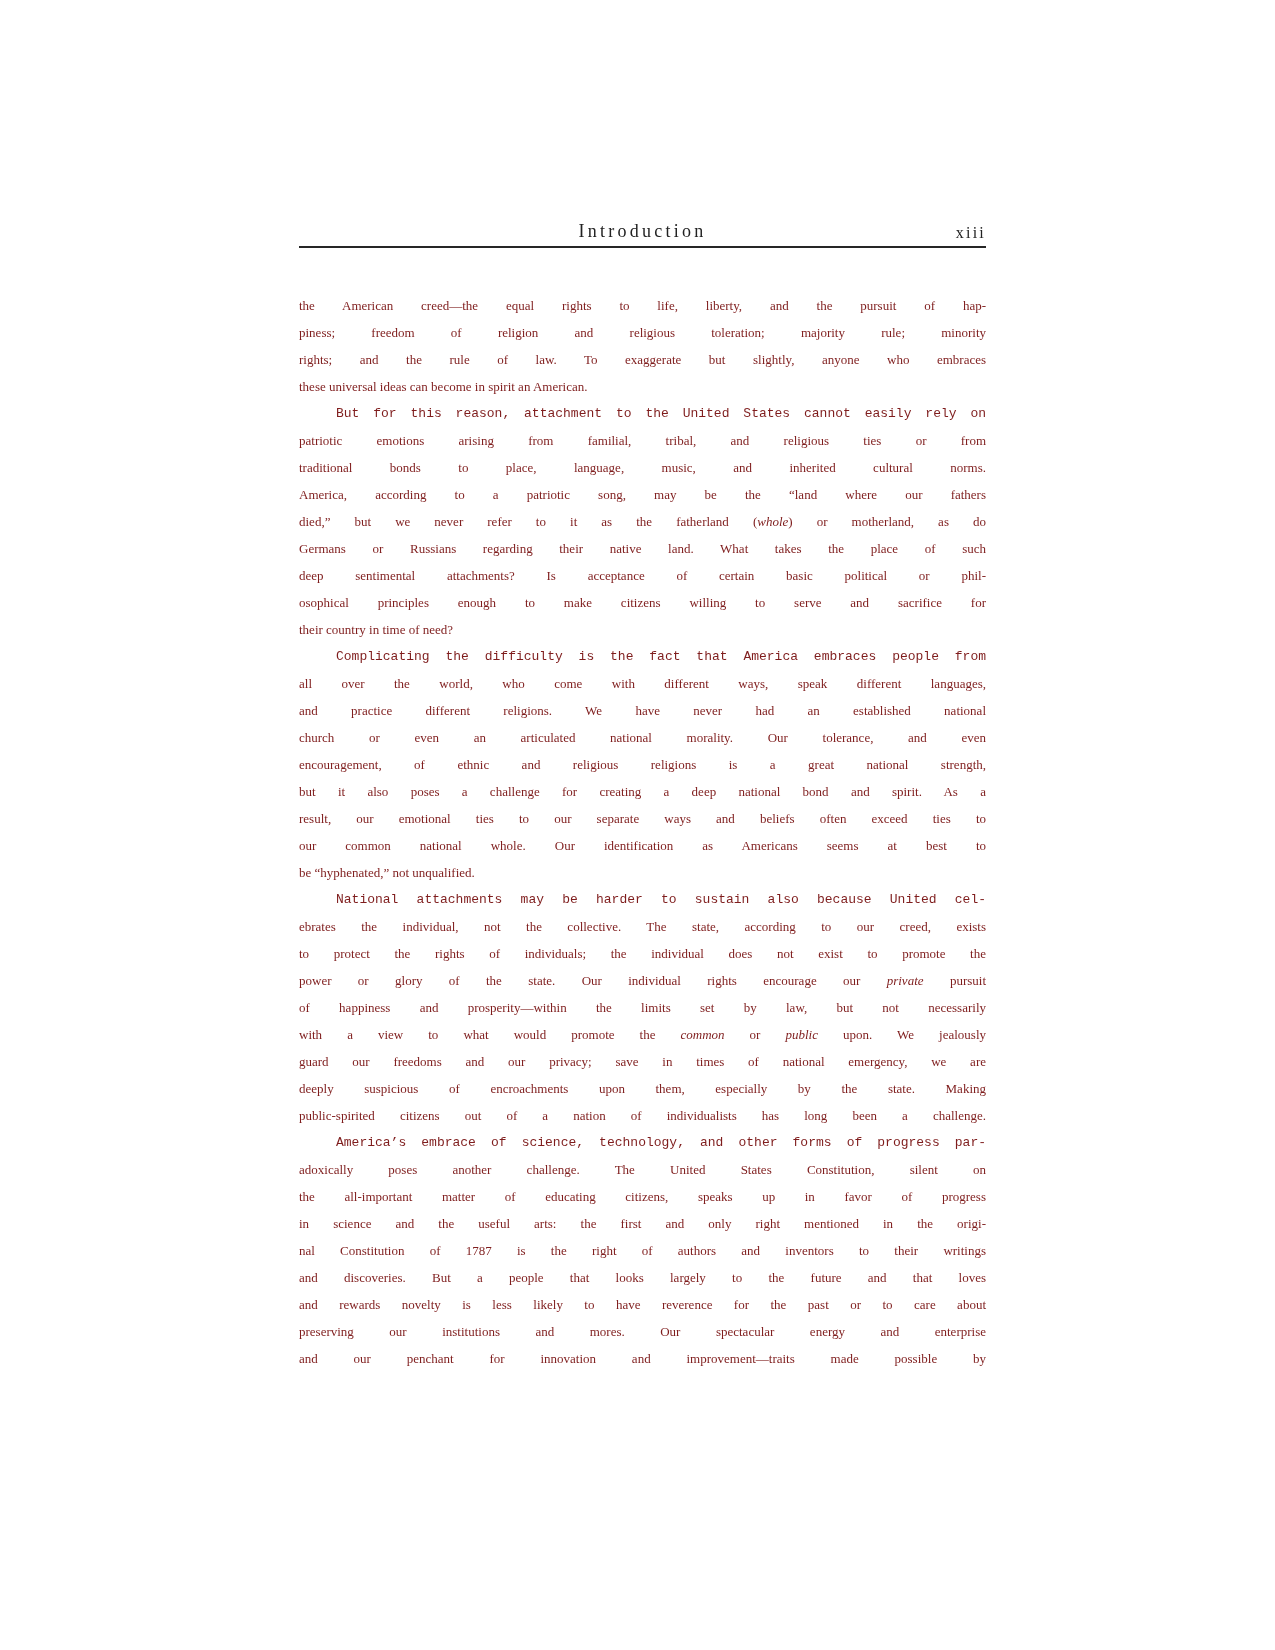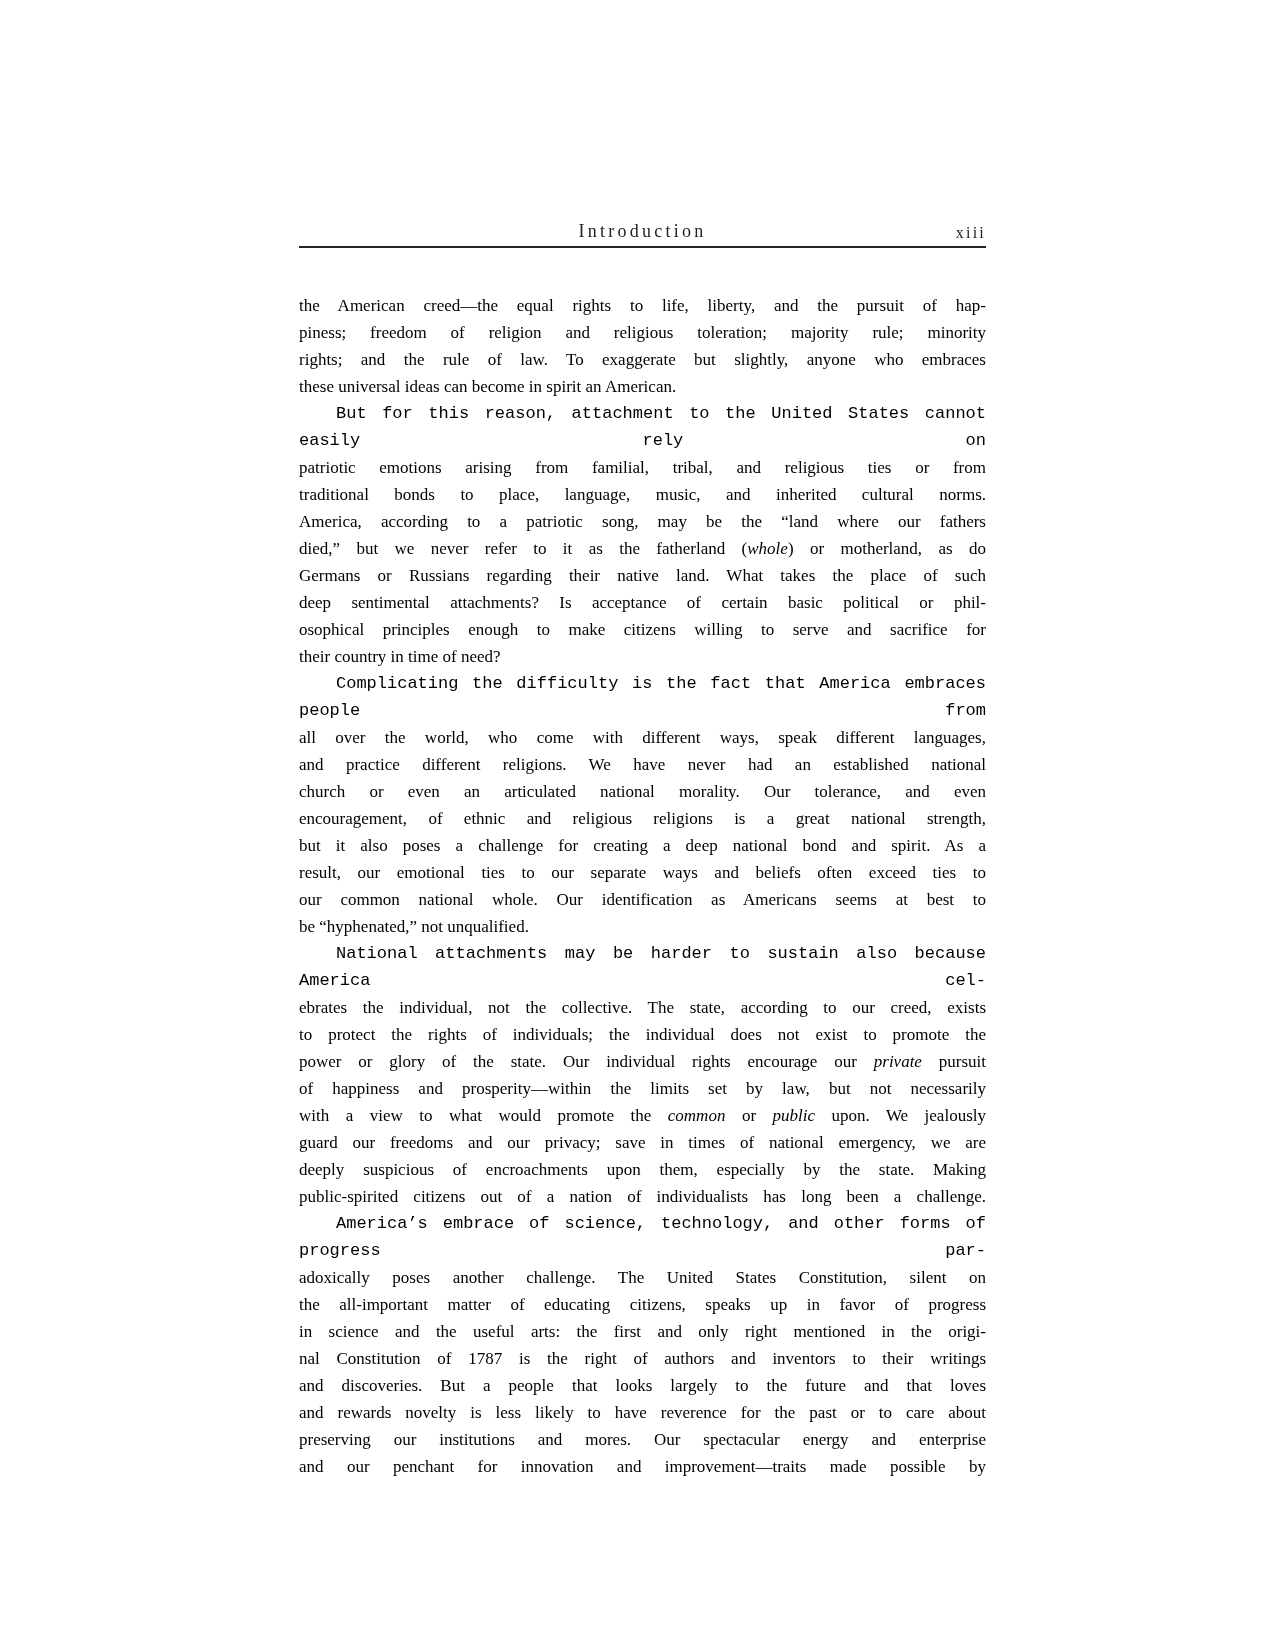--- a/index.html
+++ b/index.html
@@ -37,23 +37,23 @@
     letter-spacing: 0.14em;
     color: #222222;
   }
   .header-rule {
     height: 0;
     border-bottom: 2px solid #262626;
     margin-top: 2px;
   }
   .body-text {
     margin-top: 44px;
-    font-size: 17px;
+    font-size: 13px;
     line-height: 27px;
-    color: #000000;
+    color: #7f1d1d;
   }
   .line { text-align: left; white-space: normal; }
   .line.just { text-align: justify; text-align-last: justify; }
   .line.indent { text-indent: 37px; font-family: Liberation Mono, monospace; }
   .line i { font-style: italic; }
 </style>
 </head>
 <body>
 
 <div class="page">
@@ -79,21 +79,21 @@
         <div class="line"><span>their country in time of need?</span></div>
         <div class="line just indent"><span>Complicating the difficulty is the fact that America embraces people from</span></div>
         <div class="line just"><span>all over the world, who come with different ways, speak different languages,</span></div>
         <div class="line just"><span>and practice different religions. We have never had an established national</span></div>
         <div class="line just"><span>church or even an articulated national morality. Our tolerance, and even</span></div>
         <div class="line just"><span>encouragement, of ethnic and religious religions is a great national strength,</span></div>
         <div class="line just"><span>but it also poses a challenge for creating a deep national bond and spirit. As a</span></div>
         <div class="line just"><span>result, our emotional ties to our separate ways and beliefs often exceed ties to</span></div>
         <div class="line just"><span>our common national whole. Our identification as Americans seems at best to</span></div>
         <div class="line"><span>be “hyphenated,” not unqualified.</span></div>
-        <div class="line just indent"><span>National attachments may be harder to sustain also because America cel-</span></div>
+        <div class="line just indent"><span>National attachments may be harder to sustain also because United cel-</span></div>
         <div class="line just"><span>ebrates the individual, not the collective. The state, according to our creed, exists</span></div>
         <div class="line just"><span>to protect the rights of individuals; the individual does not exist to promote the</span></div>
         <div class="line just"><span>power or glory of the state. Our individual rights encourage our </span><i>private</i><span> pursuit</span></div>
         <div class="line just"><span>of happiness and prosperity—within the limits set by law, but not necessarily</span></div>
         <div class="line just"><span>with a view to what would promote the </span><i>common</i><span> or </span><i>public</i><span> upon. We jealously</span></div>
         <div class="line just"><span>guard our freedoms and our privacy; save in times of national emergency, we are</span></div>
         <div class="line just"><span>deeply suspicious of encroachments upon them, especially by the state. Making</span></div>
         <div class="line just"><span>public-spirited citizens out of a nation of individualists has long been a challenge.</span></div>
         <div class="line just indent"><span>America’s embrace of science, technology, and other forms of progress par-</span></div>
         <div class="line just"><span>adoxically poses another challenge. The United States Constitution, silent on</span></div>

